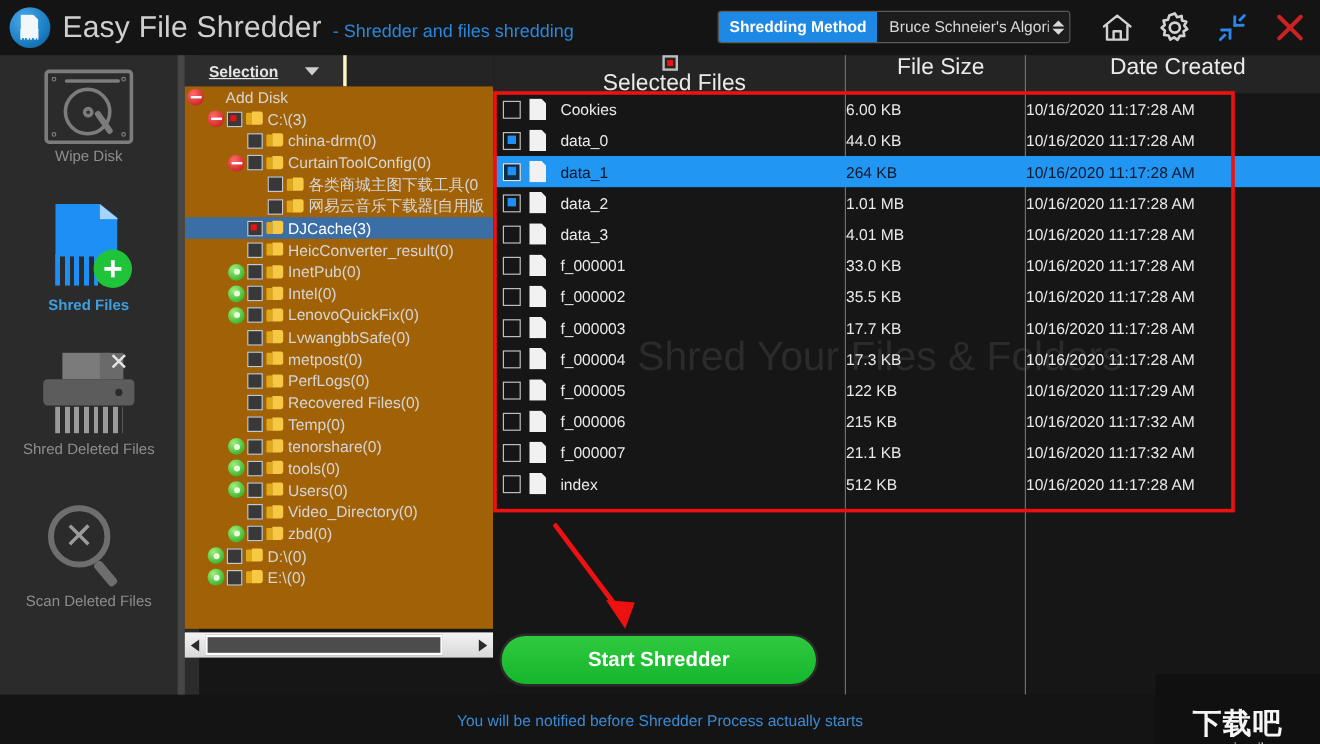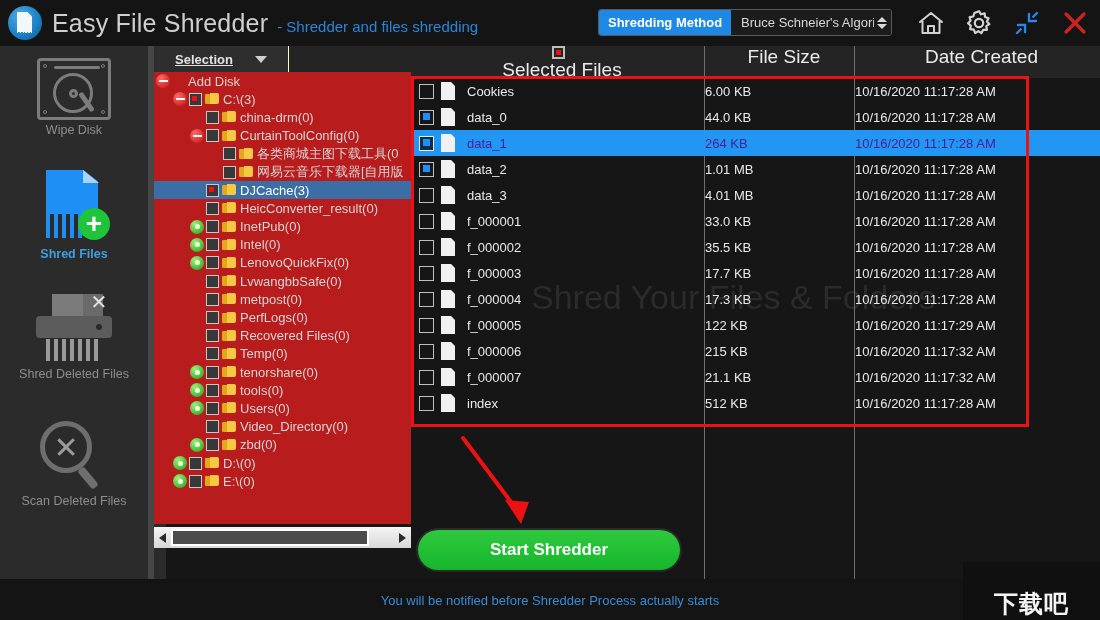--- a/index.html
+++ b/index.html
@@ -115,30 +115,30 @@
   .register-btn {
     position: absolute; left: 0; top: 583px; width: 111px; height: 37px;
     background: #00b52b; color: #fff; font-size: 14px; font-weight: bold;
     display: flex; align-items: center; justify-content: center; letter-spacing: .2px;
   }
 
   
   .tree-head {
     position: absolute; left: 154px; top: 46px; width: 135px; height: 26px;
     background: #2e2e2e; display: flex; align-items: center; justify-content: center; gap: 22px;
-    border-right: 1px solid #fef9c3;
+    border-right: 3px solid #fef9c3;
   }
   .tree-head .lbl { font-size: 13px; font-weight: bold; color: #e3e3e3; text-decoration: underline; }
   .tri-dn { width:0;height:0;border-left:6px solid transparent;border-right:6px solid transparent;border-top:7px solid #cfcfcf;}
   .tree-head-rest {
     position: absolute; left: 289px; top: 46px; width: 122px; height: 26px; background: #242424;
   }
   .tree-panel {
     position: absolute; left: 154px; top: 72px; width: 257px; height: 452px;
-    background: #b91c1c; overflow: hidden;
+    background: #a16207; overflow: hidden;
   }
   .trow { display: flex; align-items: center; height: 18.2px; white-space: nowrap; padding-left: 2px; }
   .trow .name { font-size: 13px; color: #d5d5d5; }
   .trow .cnt { font-size: 13px; color: #d5d5d5; }
   .trow.sel { background: #3a6ea5; }
   .trow.sel .name, .trow.sel .cnt { color: #ffffff; }
   .toggle { width: 14px; height: 14px; border-radius: 50%; flex: none; margin-right: 2px; position: relative; }
   .toggle.minus { background: radial-gradient(circle at 35% 30%, #ff6a6a, #c10f0f); }
   .toggle.plus  { background: radial-gradient(circle at 35% 30%, #9ef07a, #1f9e14); }
   .toggle.minus::after { content:""; position:absolute; left:2.5px; top:6px; width:9px; height:2px; background:#fff;}
@@ -180,21 +180,21 @@
   .frow { position: absolute; left: 0; width: 689px; height: 26px; display: flex; align-items: center; }
   .frow.sel { background: #2196f3; }
   .fcbx { width: 15px; height: 15px; border: 1.5px solid #bfbfbf; background: #161616; position: relative; flex: none; margin-left: 8px; }
   .frow.sel .fcbx { background: #0d2d49; border-color: #eaeaea; }
   .fcbx.on::after { content:""; position:absolute; left:2.5px; top:2.5px; width:7px; height:7px; background:#1e90f5; }
   .fileic { width: 14px; height: 18px; background: #f1f1f1; margin-left: 7px; flex: none;
             clip-path: polygon(0 0, 72% 0, 100% 22%, 100% 100%, 0 100%); }
   .fname { font-size: 13px; color: #eaeaea; margin-left: 12px; white-space: nowrap; }
   .fsize { position: absolute; left: 294px; font-size: 13px; color: #eaeaea; }
   .fdate { position: absolute; left: 444px; font-size: 13px; color: #eaeaea; }
-  .frow.sel .fname, .frow.sel .fsize, .frow.sel .fdate { color: #4c1d95; }
+  .frow.sel .fname, .frow.sel .fsize, .frow.sel .fdate { color: #0f172a; }
 
   .redbox { position: absolute; left: 411px; top: 76px; width: 618px; height: 351px;
             border: 3px solid #ee1111; pointer-events: none; }
 
   .arrow-svg { position: absolute; left: 455px; top: 432px; pointer-events: none; }
 
   .start-btn {
     position: absolute; left: 418px; top: 530px; width: 262px; height: 40px;
     background: linear-gradient(#2fc93f,#16b62c); border-radius: 20px;
     color: #fff; font-size: 17px; font-weight: bold;

